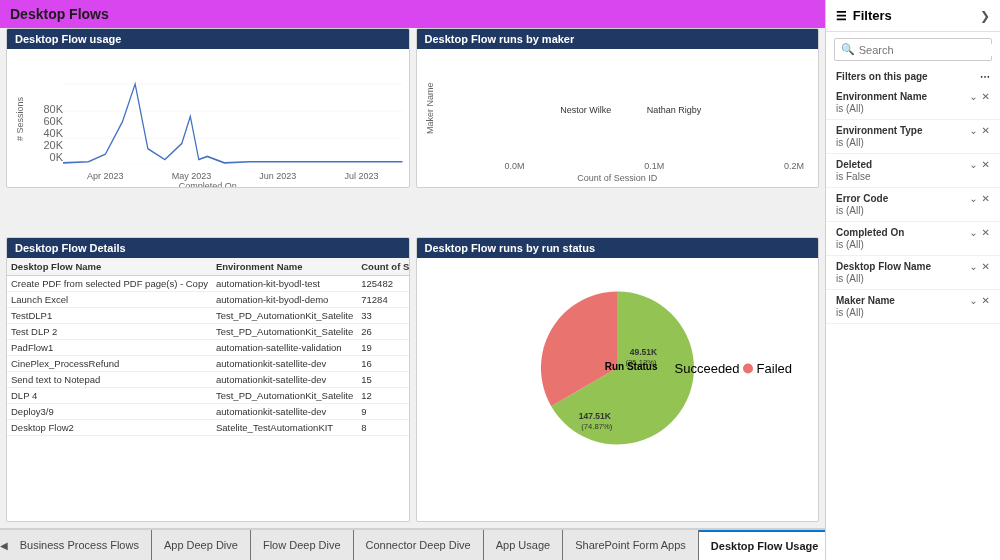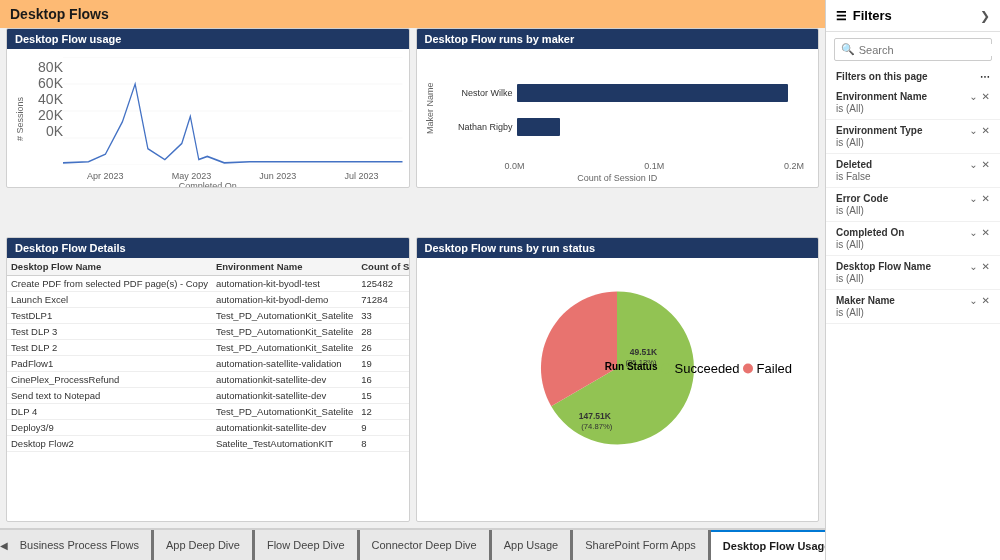--- a/index.html
+++ b/index.html
@@ -2,33 +2,33 @@
 <html><head>
   <meta charset="utf-8">
   <style>
     * { box-sizing: border-box; margin: 0; padding: 0; }
     body { font-family: 'Segoe UI', Arial, sans-serif; font-size: 11px; background: #f0f0f0; width: 1000px; height: 560px; overflow: hidden; display: flex; flex-direction: column; }
 
     .main-area { display: flex; flex: 1; overflow: hidden; }
 
     .content-area { flex: 1; display: flex; flex-direction: column; overflow: hidden; background: #f0f0f0; }
 
-    .page-title { padding: 6px 10px; font-size: 14px; font-weight: 600; color: #1a1a1a; background: #fdba74; }
+    .page-title { padding: 6px 10px; font-size: 14px; font-weight: 600; color: #1a1a1a; background: #d946ef; }
 
     .dashboard-grid { display: grid; grid-template-columns: 1fr 1fr; grid-template-rows: auto auto; gap: 6px; padding: 0 6px 6px 6px; flex: 1; overflow: hidden; }
 
     .card { background: white; border: 1px solid #d0d0d0; border-radius: 2px; overflow: hidden; }
 
     .card-title { background: #1f3864; color: white; font-size: 11px; font-weight: 600; padding: 4px 8px; }
 
     .chart-area { padding: 6px; position: relative; overflow: hidden; }
 
     
     .usage-chart { height: 160px; }
-    .y-axis-labels { position: absolute; left: 0; top: 4px; bottom: 20px; display: flex; flex-direction: column; justify-content: flex-start; font-size: 14px; color: #666; width: 32px; text-align: right; }
+    .y-axis-labels { position: absolute; left: 0; top: 4px; bottom: 20px; display: flex; flex-direction: column; justify-content: flex-end; font-size: 11px; color: #666; width: 32px; text-align: right; }
     .x-axis-labels { position: absolute; bottom: 2px; left: 35px; right: 30px; display: flex; justify-content: space-around; font-size: 9px; color: #666; }
     .x-axis-caption { text-align: center; font-size: 9px; color: #666; margin-top: 2px; }
 
     
     .maker-chart { height: 160px; }
     .maker-row { display: flex; align-items: center; gap: 4px; }
     .maker-label { width: 70px; font-size: 9px; color: #333; text-align: right; flex-shrink: 0; }
     .maker-bar { height: 18px; background: #1f3864; border-radius: 1px; }
     .y-axis-title { writing-mode: vertical-rl; transform: rotate(180deg); font-size: 9px; color: #666; text-align: center; padding: 0 2px; }
 
@@ -58,21 +58,21 @@
     .filter-item-header { display: flex; align-items: center; justify-content: space-between; margin-bottom: 1px; }
     .filter-name { font-size: 10px; font-weight: 600; color: #333; }
     .filter-controls { display: flex; gap: 4px; }
     .filter-control-icon { font-size: 10px; color: #666; }
     .filter-value { font-size: 10px; color: #666; }
     .filter-items-list { overflow-y: auto; flex: 1; }
 
     
     .bottom-tabs { display: flex; background: #e8e8e8; border-top: 2px solid #d0d0d0; height: 32px; align-items: stretch; }
     .tab-nav-btn { width: 18px; background: #e8e8e8; border: none; cursor: pointer; color: #555; font-size: 10px; display: flex; align-items: center; justify-content: center; }
-    .tab { padding: 0 12px; display: flex; align-items: center; font-size: 11px; cursor: pointer; border-right: 3px solid #737373; color: #444; white-space: nowrap; }
+    .tab { padding: 0 12px; display: flex; align-items: center; font-size: 11px; cursor: pointer; border-right: 1px solid #737373; color: #444; white-space: nowrap; }
     .tab.active { background: white; font-weight: 600; color: #1a1a1a; border-top: 2px solid #0078d4; }
   </style>
 </head>
 <body>
 
 <div class="main-area">
   <div class="content-area">
     <div class="page-title">Desktop Flows</div>
 
     <div class="dashboard-grid">
@@ -108,21 +108,21 @@
           </div>
         </div>
         <div class="x-axis-caption" style="font-size:9px;color:#666;text-align:center;margin-top:-8px;">Completed On</div>
       </div>
 
       <div class="card maker-chart">
         <div class="card-title">Desktop Flow runs by maker</div>
         <div class="chart-area" style="height:140px; display:flex; flex-direction:column;">
           <div style="display:flex; flex:1; gap:2px;">
             <div style="writing-mode:vertical-rl; transform:rotate(180deg); font-size:9px; color:#666; display:flex; align-items:center; justify-content:center; padding:0 2px;">Maker Name</div>
-            <div style="flex:1; display:flex; flex-direction:column; justify-content:center; gap:16px; padding: 8px 8px 4px 4px;">
+            <div style="flex:1; display:flex; flex-direction:row; justify-content:center; gap:16px; padding: 8px 8px 4px 4px;">
               <div class="maker-row">
                 <div class="maker-label">Nestor Wilke</div>
                 <div class="maker-bar" style="width:75%;"></div>
               </div>
               <div class="maker-row">
                 <div class="maker-label">Nathan Rigby</div>
                 <div class="maker-bar" style="width:12%;"></div>
               </div>
             </div>
           </div>
@@ -155,25 +155,20 @@
                 </tr>
                 <tr>
                   <td>Launch Excel</td>
                   <td>automation-kit-byodl-demo</td>
                   <td>71284</td>
                 </tr>
                 <tr>
                   <td>TestDLP1</td>
                   <td>Test_PD_AutomationKit_Satelite</td>
                   <td>33</td>
-                </tr>
-                <tr>
-                  <td>Test DLP 3</td>
-                  <td>Test_PD_AutomationKit_Satelite</td>
-                  <td>28</td>
                 </tr>
                 <tr>
                   <td>Test DLP 2</td>
                   <td>Test_PD_AutomationKit_Satelite</td>
                   <td>26</td>
                 </tr>
                 <tr>
                   <td>PadFlow1</td>
                   <td>automation-satellite-validation</td>
                   <td>19</td>

